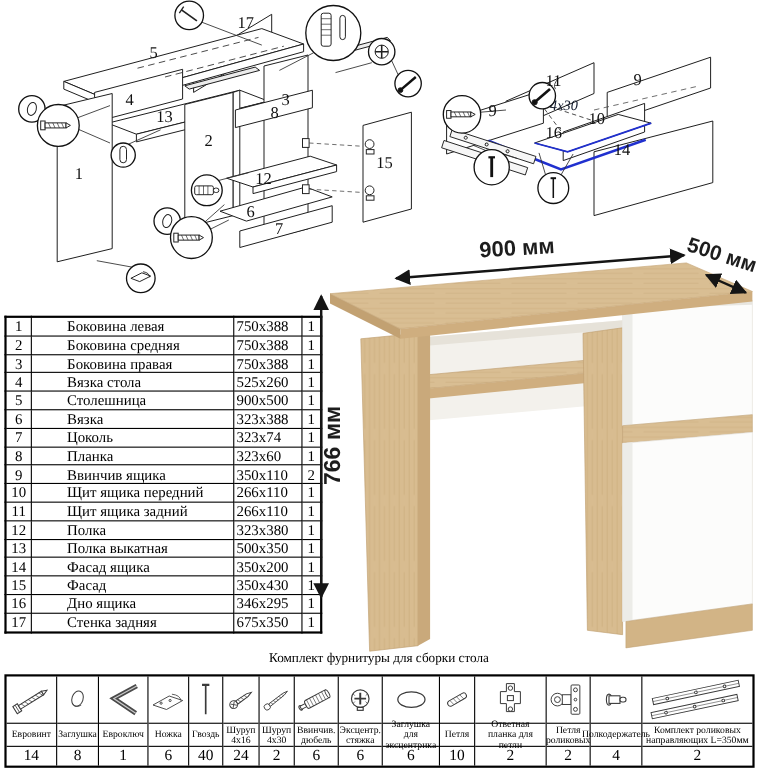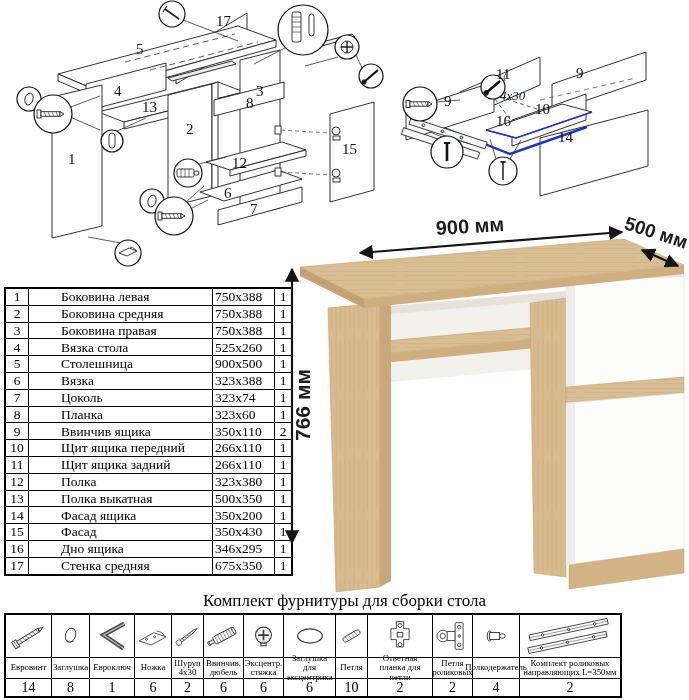--- a/index.html
+++ b/index.html
@@ -14,21 +14,21 @@
   #parts-table td.c-num{width:22px;text-align:center;padding:0;}
   #parts-table td.c-name{width:148px;padding-left:32px;}
   #parts-table td.c-size{width:57px;padding:0 2px;}
   #parts-table td.c-qty{width:16px;text-align:center;padding:0;}
   
   .dim{position:absolute;font-family:"Liberation Sans",sans-serif;font-weight:700;color:#1d1d1d;text-align:center;}
   #dim-width{left:360px;top:215px;width:220px;font-size:20px;transform:rotate(-3.5deg);}
   #dim-depth{left:606px;top:222px;width:100px;font-size:19px;transform:rotate(18deg);}
   #dim-height{left:248px;top:392px;width:112px;height:26px;font-size:21px;transform:rotate(-90deg);}
   
-  #hw-title{position:absolute;left:0;top:591px;width:689px;text-align:center;font-size:17px;line-height:1.2;}
+  #hw-title{position:absolute;left:0;top:591px;width:689px;text-align:center;font-size:12px;line-height:1.2;}
   #hw{position:absolute;left:4px;top:613px;border:2px solid #000;display:flex;background:#fff;}
   .hw-col{display:flex;flex-direction:column;border-right:1px solid #000;box-sizing:border-box;}
   .hw-col:last-child{border-right:none;}
   .hw-icon{height:42px;border-bottom:1px solid #000;display:flex;align-items:center;justify-content:center;overflow:hidden;}
   .hw-name{height:20px;border-bottom:1px solid #000;display:flex;align-items:center;justify-content:center;text-align:center;font-size:8.8px;line-height:1.08;padding:0 1px;}
   .hw-qty{height:17px;display:flex;align-items:center;justify-content:center;font-size:14px;}
 </style>
 </head>
 <body>
 
@@ -326,21 +326,21 @@
 
         <tr>
           <td class="c-num">16</td>
           <td class="c-name">Дно ящика</td>
           <td class="c-size">346х295</td>
           <td class="c-qty">1</td>
         </tr>
 
         <tr>
           <td class="c-num">17</td>
-          <td class="c-name">Стенка средняя</td>
+          <td class="c-name">Стенка задняя</td>
           <td class="c-size">675х350</td>
           <td class="c-qty">1</td>
         </tr>
       </tbody>
   </table>
 
   <svg class="abs" style="left:280px;top:215px" width="409" height="385" viewBox="0 0 409 385">
     <defs>
       <pattern id="gv" width="9" height="60" patternUnits="userSpaceOnUse">
         <rect width="9" height="60" fill="#d8bc90"></rect>
@@ -435,21 +435,45 @@
               <path d="M26,14 q9,1 10,7" fill="none" stroke-width="0.9"></path>
               <circle cx="14" cy="24" r="1.2"></circle>
               <circle cx="24" cy="21" r="1.2"></circle>
             </g>
           </svg>
       </div>
       <div class="hw-name">Ножка</div>
       <div class="hw-qty">6</div>
     </div>
 
-
+    <div class="hw-col" style="width:31px">
+      <div class="hw-icon">
+        <svg width="30" height="38" viewBox="0 0 30 40">
+            <line x1="15" y1="6" x2="15" y2="34" stroke="#3a3a3a" stroke-width="1.6"></line>
+            <line x1="11.5" y1="6" x2="18.5" y2="6" stroke="#3a3a3a" stroke-width="2.2"></line>
+          </svg>
+      </div>
+      <div class="hw-name">Гвоздь</div>
+      <div class="hw-qty">40</div>
+    </div>
+
+    <div class="hw-col" style="width:33px">
+      <div class="hw-icon">
+        <svg width="32" height="38" viewBox="0 0 36 40">
+            <g transform="rotate(-35 18 20)" stroke="#3a3a3a" fill="#fff" stroke-width="1">
+              <circle cx="9" cy="20" r="4"></circle>
+              <path d="M6.5,17.5 l5,5 M6.5,22.5 l5,-5" stroke-width="0.8"></path>
+              <polygon points="13,18 26,18.4 31,20 26,21.6 13,22"></polygon>
+              <path d="M15,18 l1.6,4 M19,18 l1.6,4 M23,18 l1.6,4" stroke-width="0.6"></path>
+            </g>
+          </svg>
+      </div>
+      <div class="hw-name">Шуруп 4х16</div>
+      <div class="hw-qty">24</div>
+    </div>
 
     <div class="hw-col" style="width:32px">
       <div class="hw-icon">
         <svg width="32" height="38" viewBox="0 0 40 40">
             <g transform="rotate(-38 20 20)" stroke="#3a3a3a" fill="#fff" stroke-width="1">
               <circle cx="6" cy="20" r="3.6"></circle>
               <polygon points="9.5,18.3 30,18.6 36,20 30,21.4 9.5,21.7"></polygon>
               <path d="M12,18.3 l1.6,3.4 M16,18.3 l1.6,3.4 M20,18.3 l1.6,3.4 M24,18.3 l1.6,3.4 M28,18.4 l1.6,3.2" stroke-width="0.6"></path>
             </g>
           </svg>

